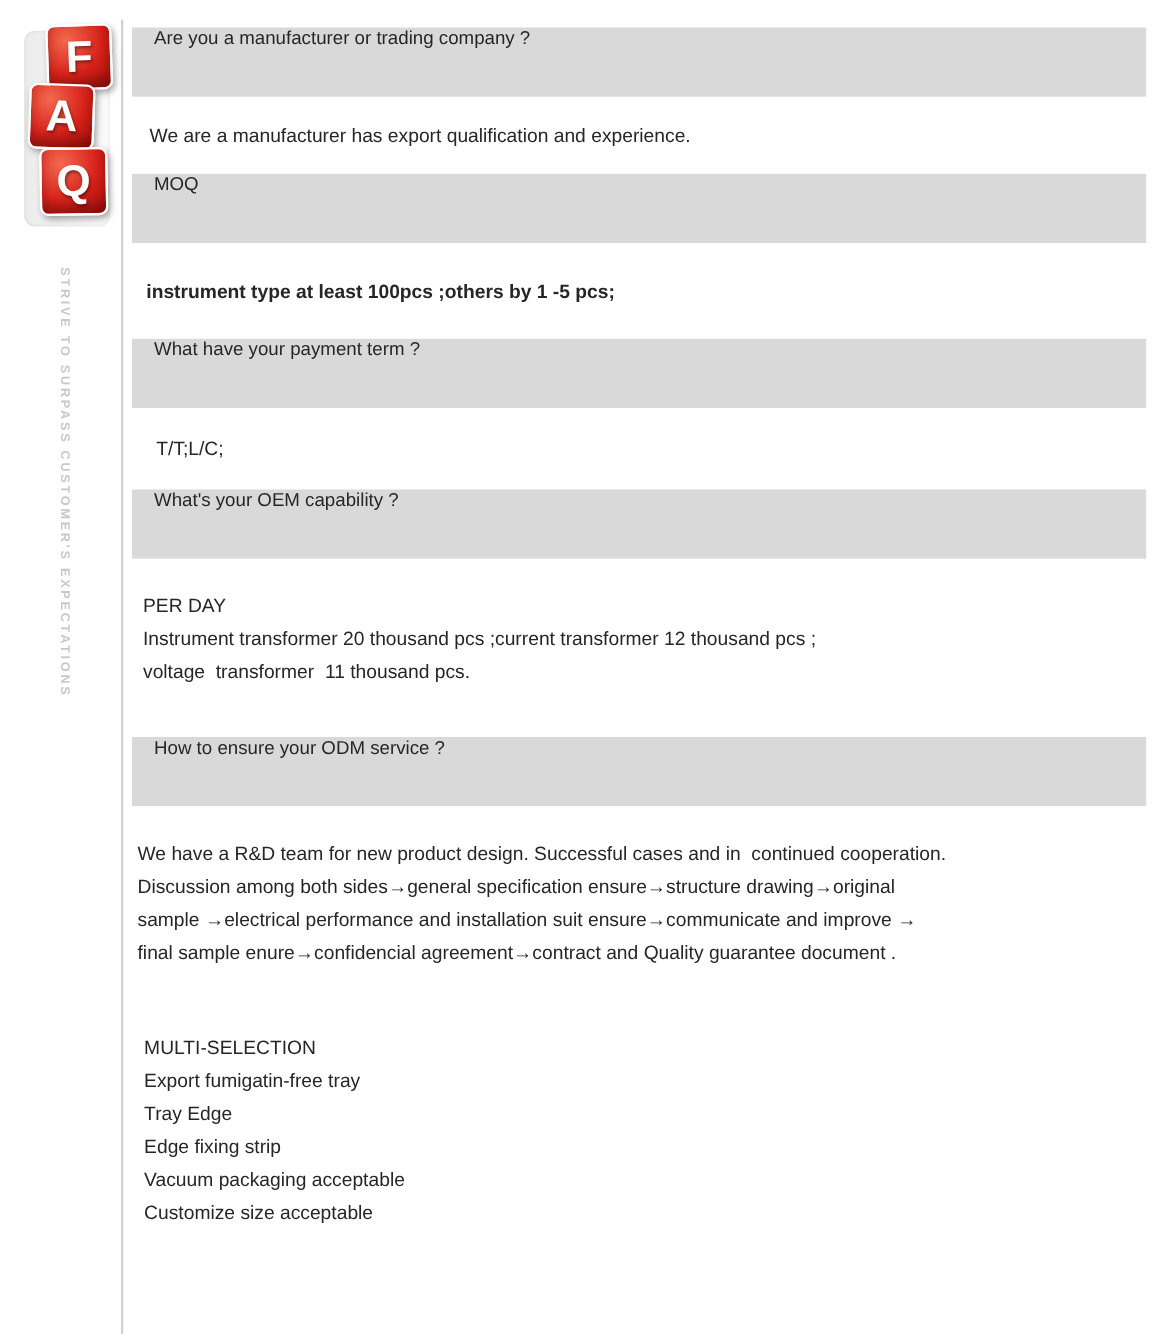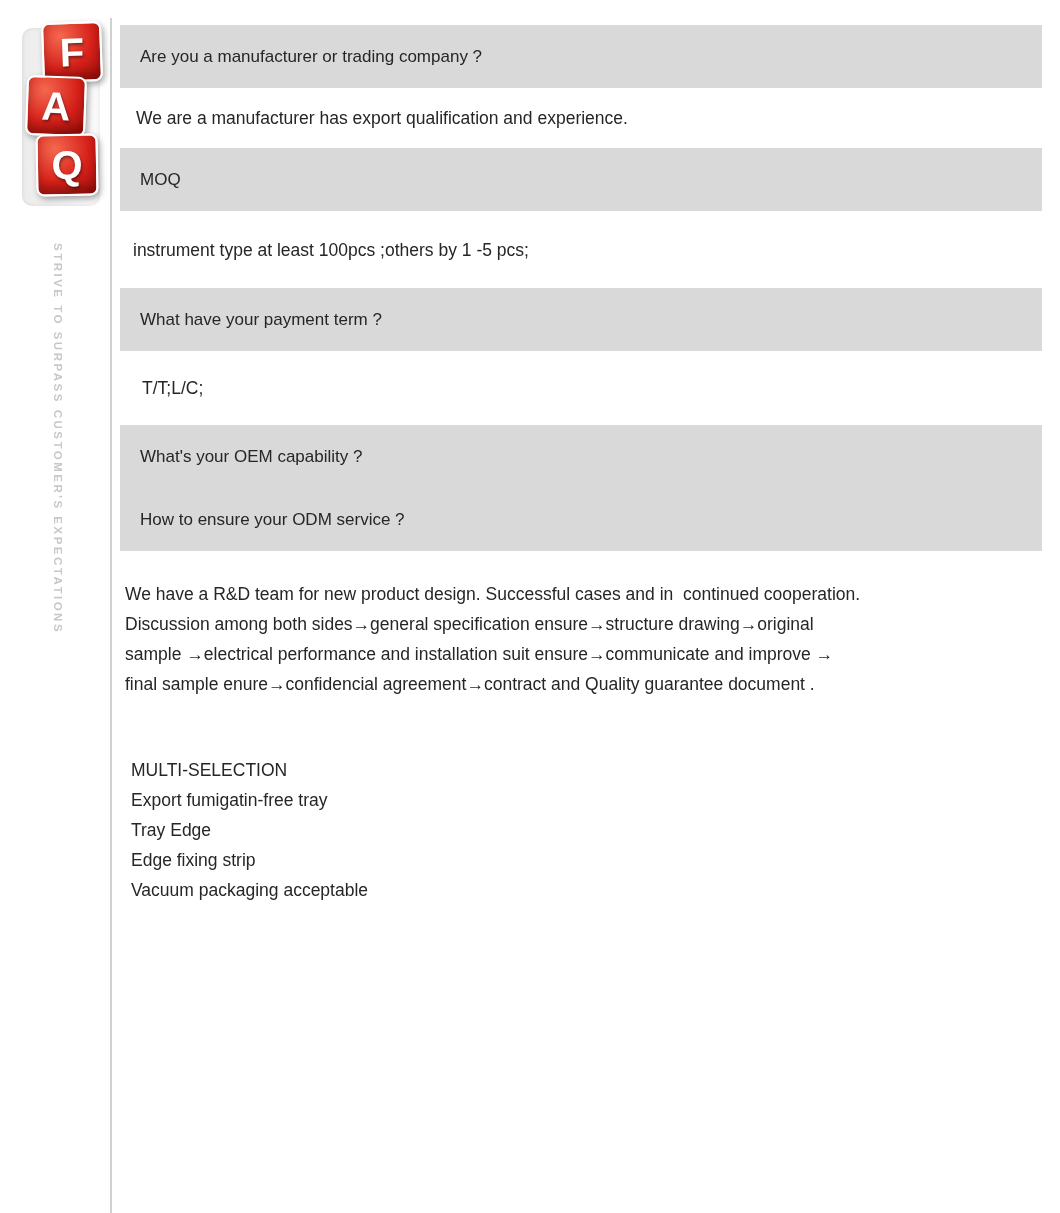--- a/index.html
+++ b/index.html
@@ -64,34 +64,33 @@
   .content {
     position: absolute;
     left: 120px; top: 0;
     width: 922px;
     padding-top: 25px;
   }
   .qbar {
     height: 63px;
     background: var(--bar-bg, #d9d9d9);
     display: flex;
-    align-items: center;
     padding-left: 20px;
     font-size: 17px;
     color: #262626;
   }
   .answer {
     background: #ffffff;
     font-size: 17.5px;
     color: #262626;
   }
   .answer .line { line-height: 30px; white-space: pre-wrap; }
   .single { display: flex; align-items: center; }
-  .a1 { height: 60px;  padding-left: 16px; }
-  .a2 { height: 77px;  padding-left: 13px; }
+  .a1 { height: 70px;  padding-left: 16px; }
+  .a2 { height: 87px;  padding-left: 13px; font-weight: bold; }
   .a3 { height: 74px;  padding-left: 22px; align-items: center; }
   .a4 { height: 162px; padding-left: 10px; padding-top: 27px; }
   .a5 { height: 181px; padding-left: 5px;  padding-top: 28px; }
   .a6 { height: 280px; padding-left: 11px; padding-top: 23px; }
 </style>
 </head>
 <body>
 
 <div class="page">
 
@@ -131,33 +130,39 @@
     <div class="qbar">
       <span>What have your payment term ?</span>
     </div>
     <div class="answer a3 single">
       <div class="line">T/T;L/C;</div>
     </div>
 
     <div class="qbar">
       <span>What's your OEM capability ?</span>
     </div>
+    <div class="answer a4">
+      <div class="line">PER DAY</div>
+      <div class="line">Instrument transformer 20 thousand pcs ;current transformer 12 thousand pcs ;</div>
+      <div class="line">voltage  transformer  11 thousand pcs.</div>
+    </div>
 
     <div class="qbar">
       <span>How to ensure your ODM service ?</span>
     </div>
     <div class="answer a5">
       <div class="line">We have a R&amp;D team for new product design. Successful cases and in  continued cooperation.</div>
       <div class="line">Discussion among both sides→general specification ensure→structure drawing→original</div>
       <div class="line">sample →electrical performance and installation suit ensure→communicate and improve →</div>
       <div class="line">final sample enure→confidencial agreement→contract and Quality guarantee document .</div>
     </div>
 
     <div class="answer a6">
       <div class="line">MULTI-SELECTION</div>
       <div class="line">Export fumigatin-free tray</div>
       <div class="line">Tray Edge</div>
       <div class="line">Edge fixing strip</div>
       <div class="line">Vacuum packaging acceptable</div>
+      <div class="line">Customize size acceptable</div>
     </div>
 
   </div>
 </div>
 
 </body></html>

